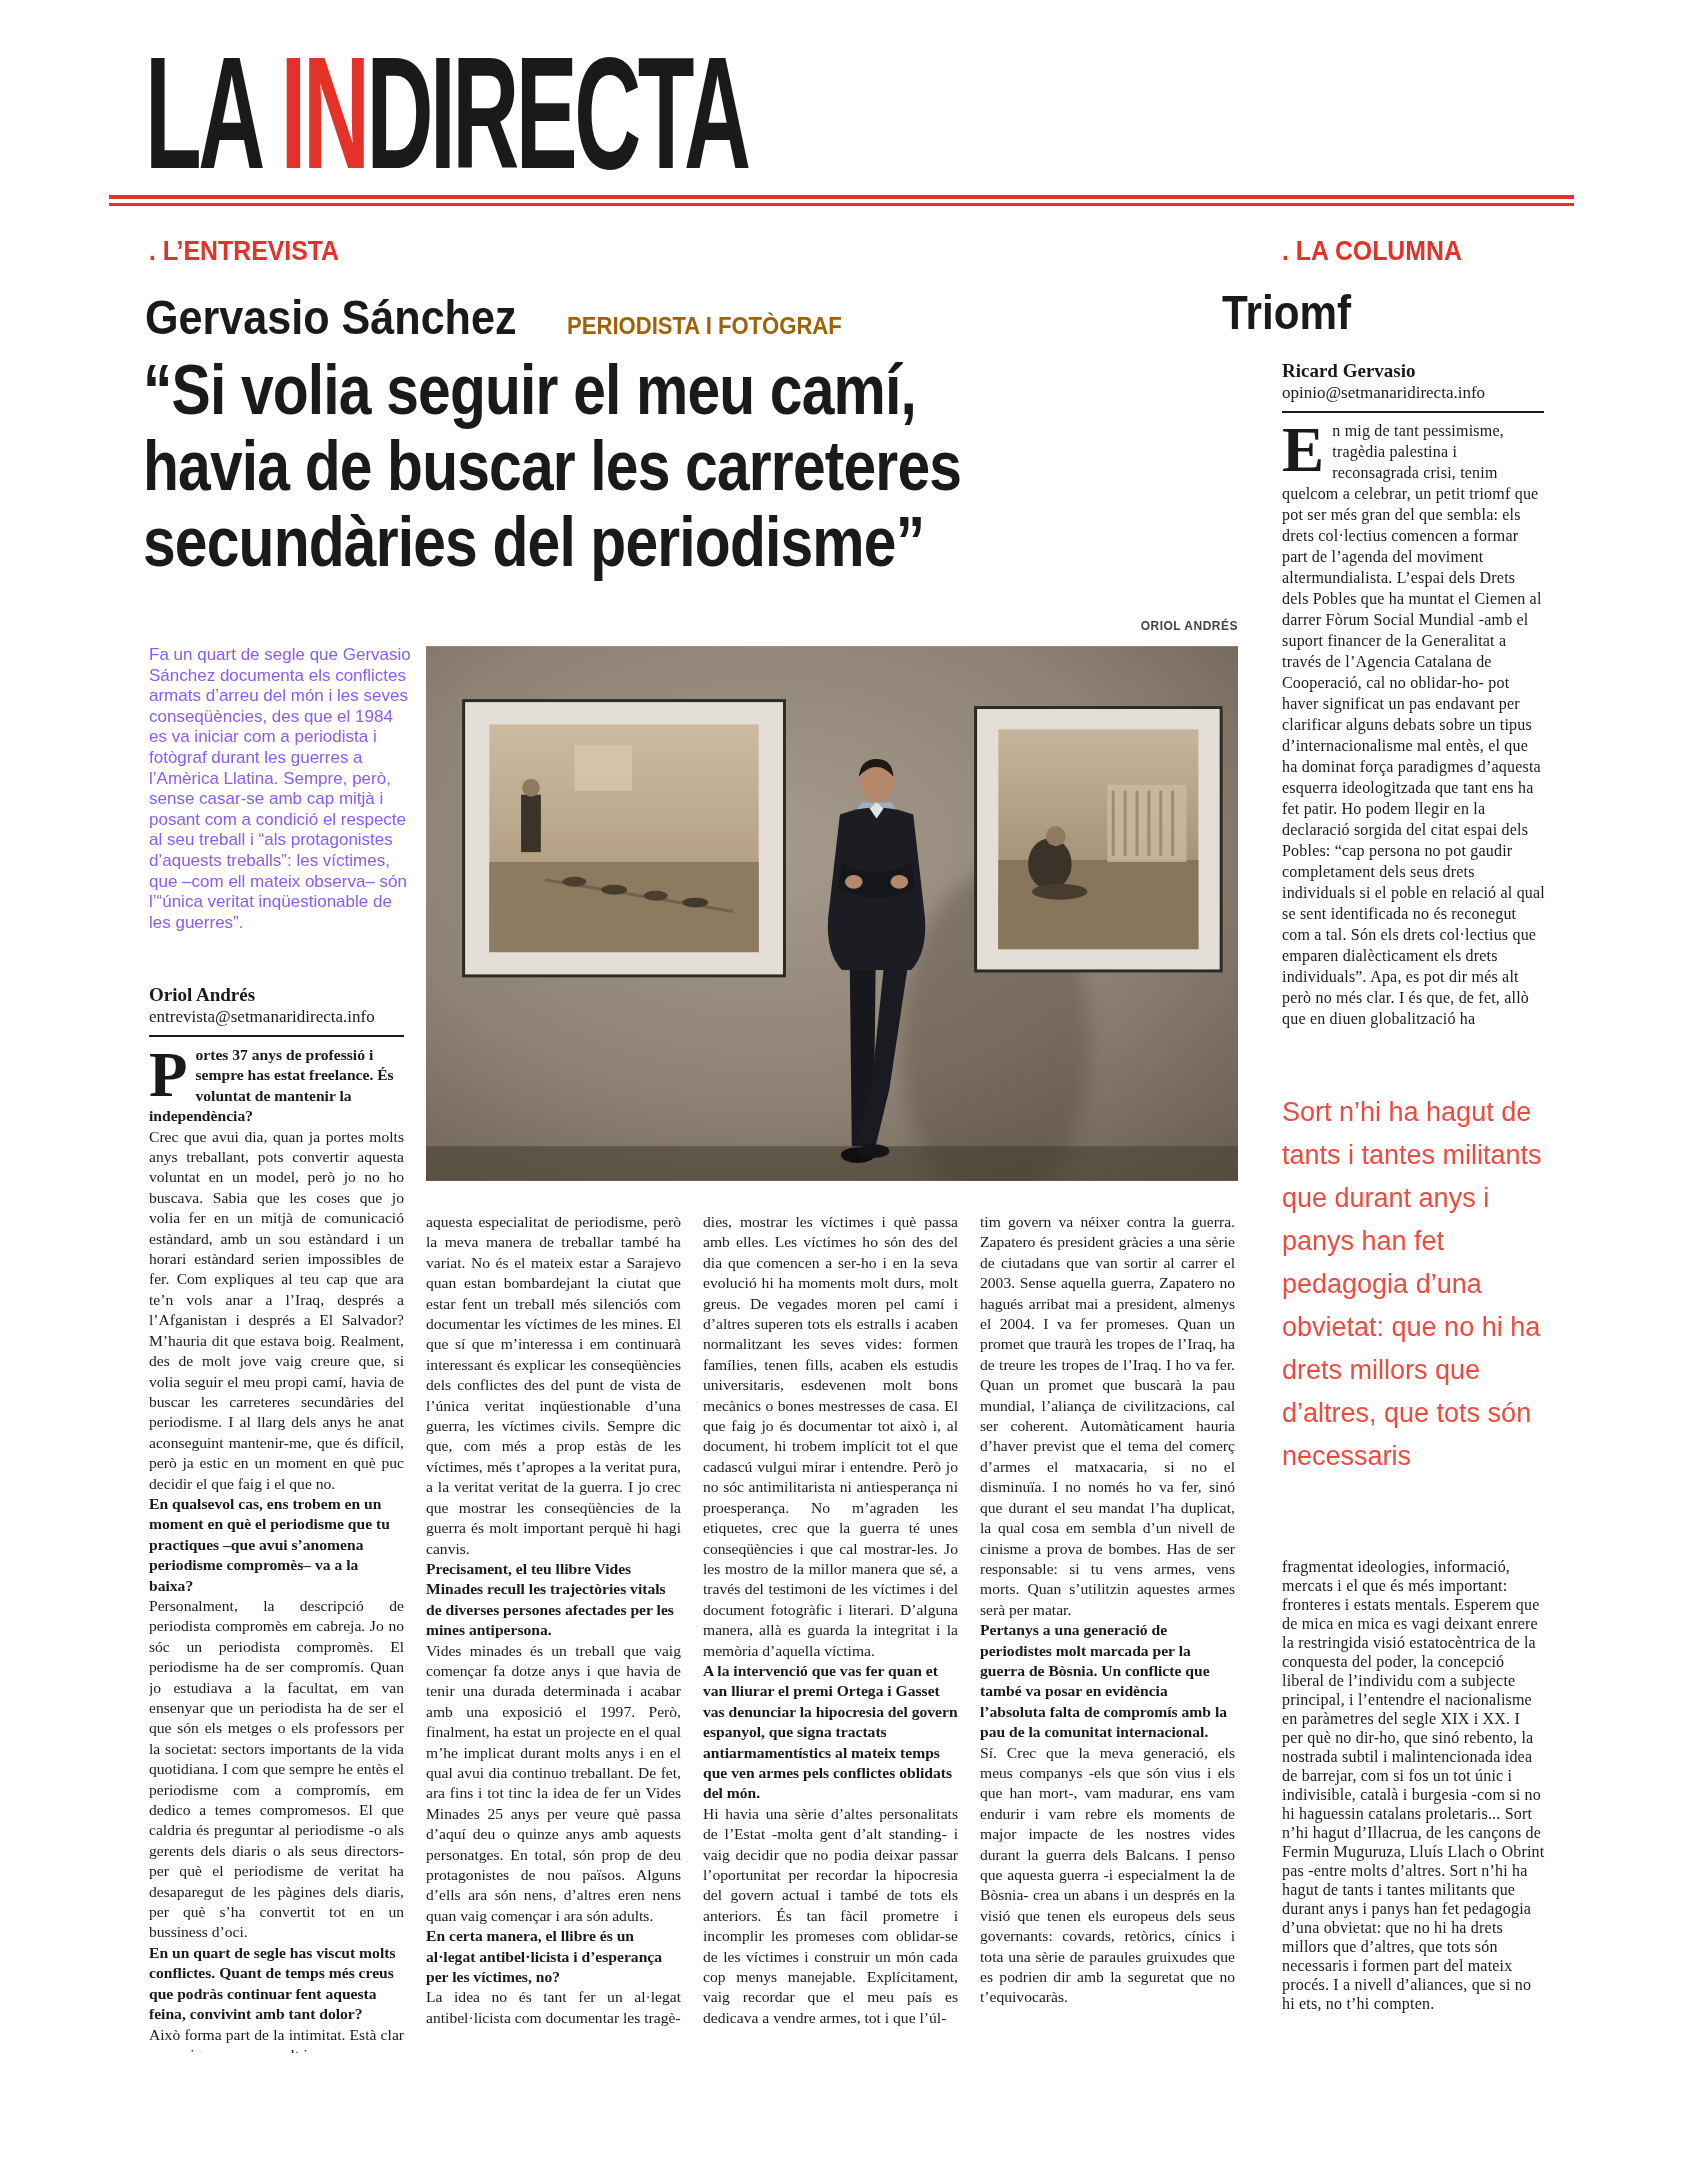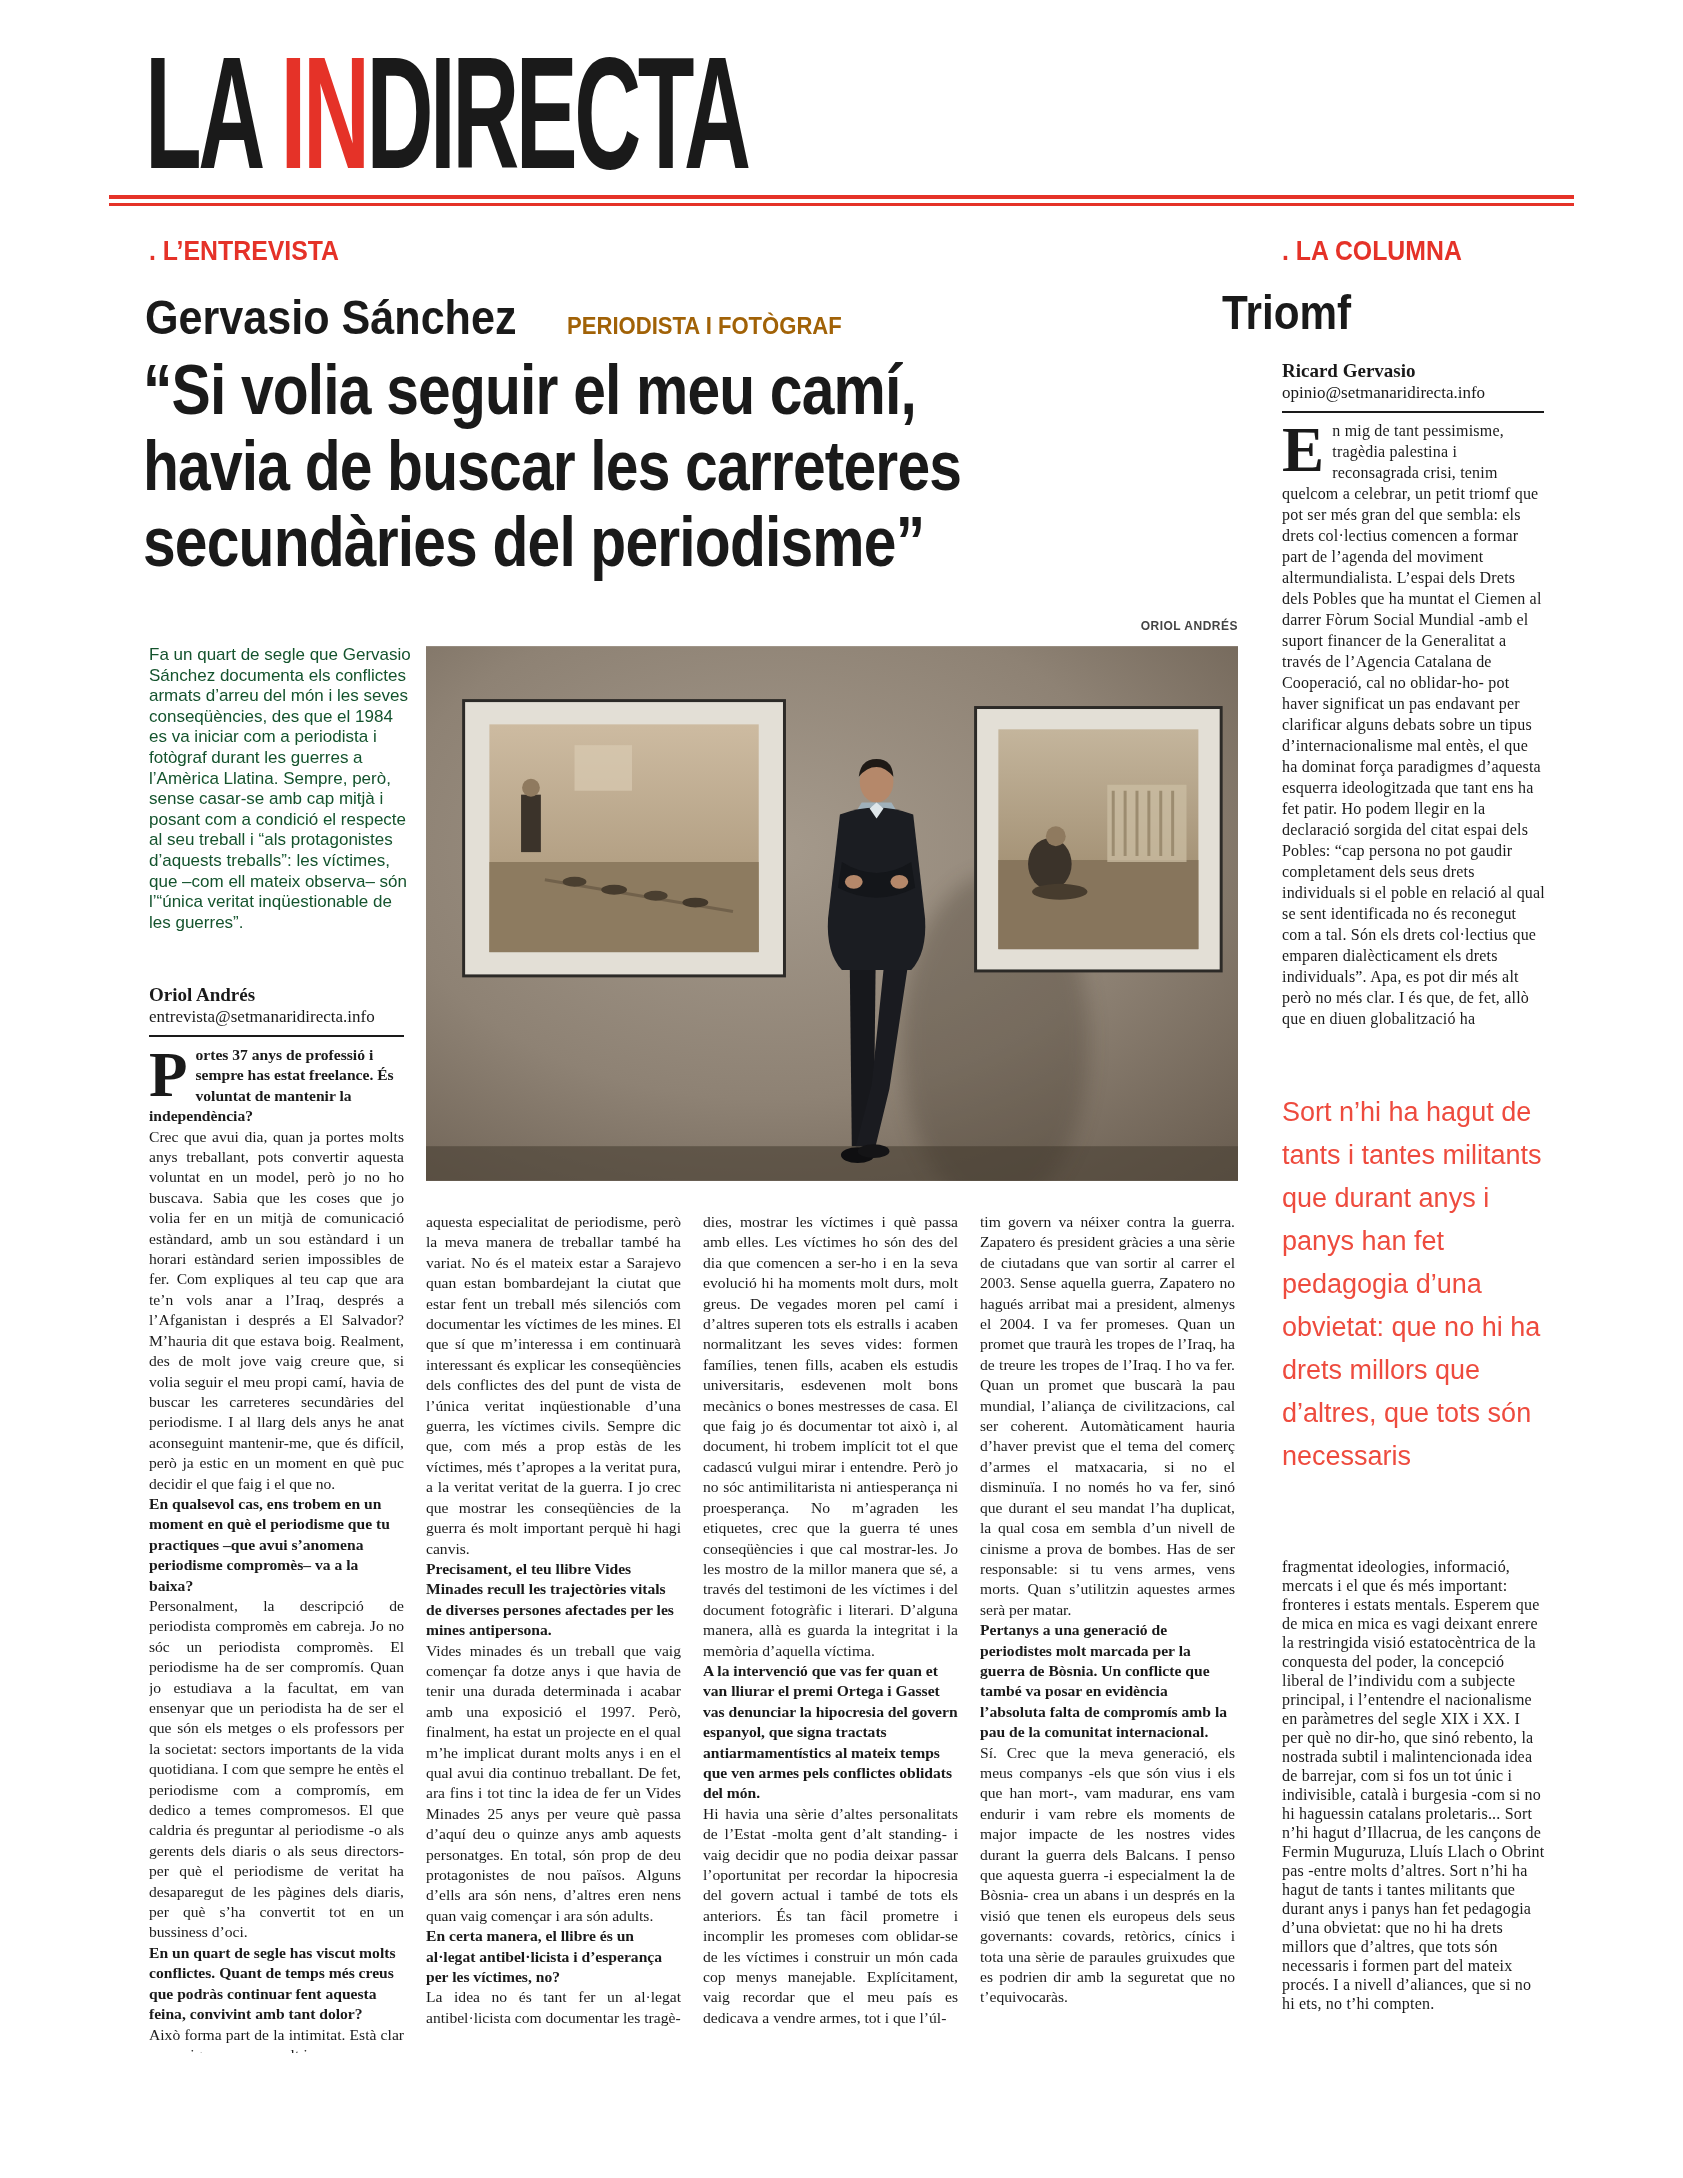--- a/index.html
+++ b/index.html
@@ -28,21 +28,21 @@
   #author-line{left:145px;top:289px;font-family:"Liberation Sans",sans-serif;font-weight:bold;}
   #author-line .name{font-size:49px;}
   #author-line .name .cond{transform:scaleX(0.88);}
   #author-line .role{font-size:24px;color:#a16207;}
   #author-line .role .cond{transform:scaleX(0.92);}
   #headline{left:143px;top:352px;font-family:"Liberation Sans",sans-serif;font-weight:bold;
     font-size:70px;line-height:76px;letter-spacing:-1px;}
   #headline .cond{transform:scaleX(0.84);}
 
   
-  #lede{left:149px;top:645px;width:265px;color:#14532d;
+  #lede{left:149px;top:645px;width:265px;color:#8b5cf6;
     font-family:"Liberation Sans",sans-serif;font-size:17px;line-height:20.6px;}
 
   
   #photo-credit{left:426px;top:619px;width:812px;text-align:right;
     font-family:"Liberation Sans",sans-serif;font-weight:bold;font-size:12px;
     letter-spacing:0.5px;color:#444;}
   #photo{left:426px;top:646px;width:812px;height:535px;}
 
   
   .byline{font-family:"Liberation Serif",serif;}

